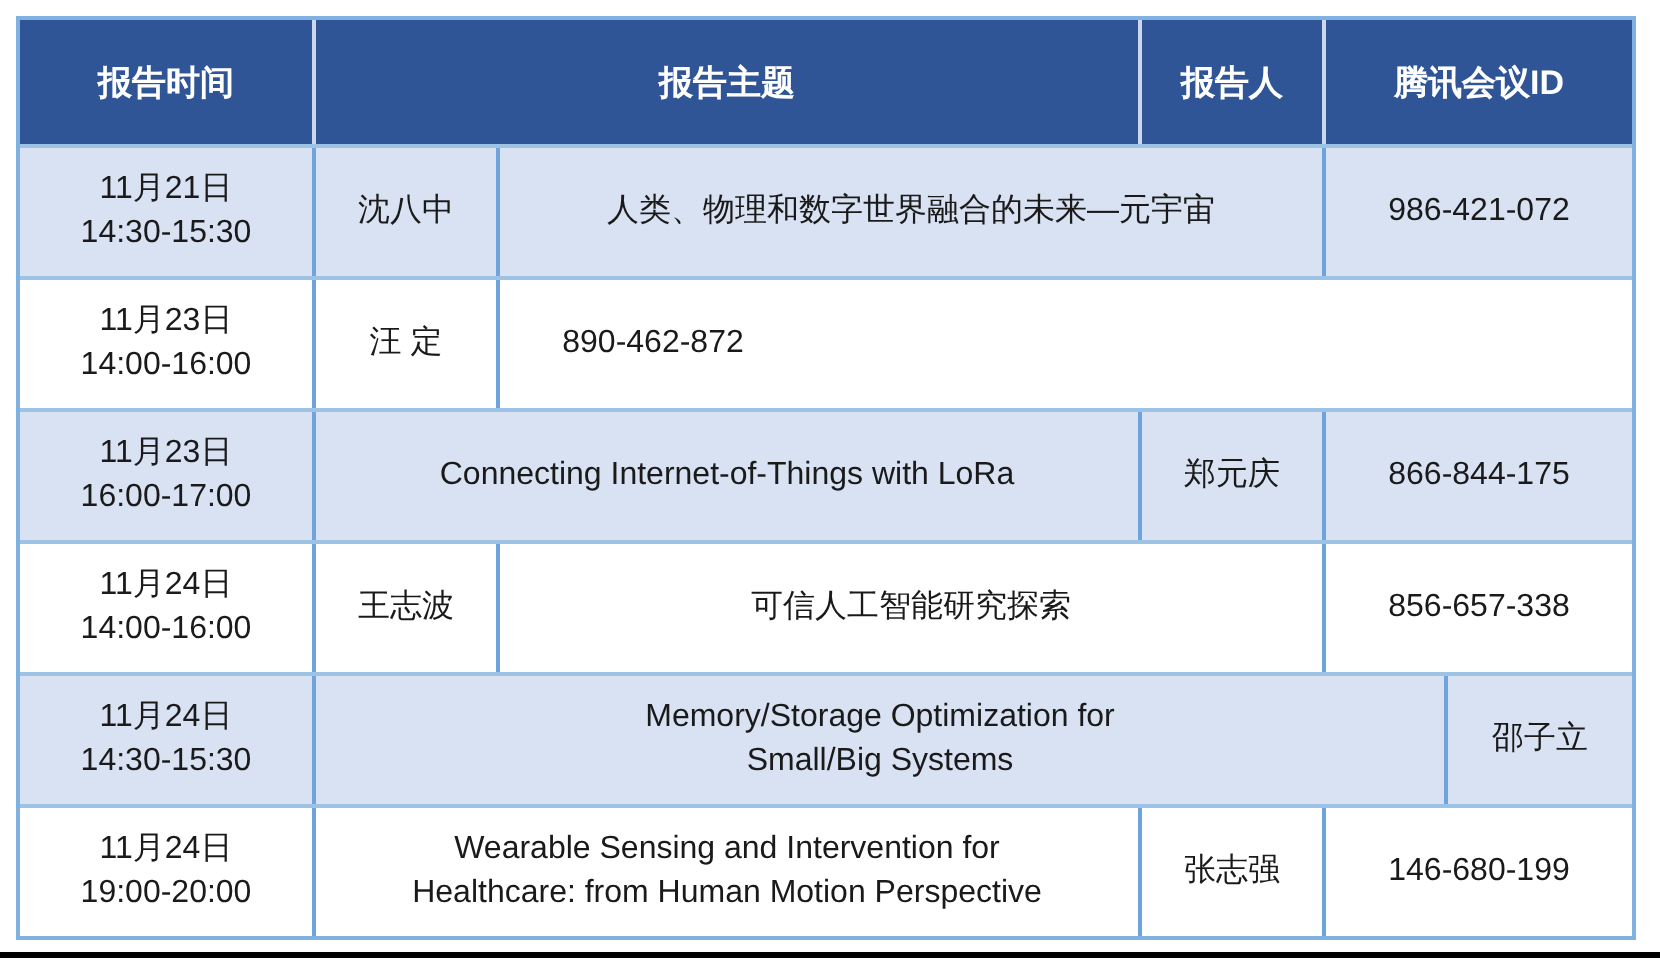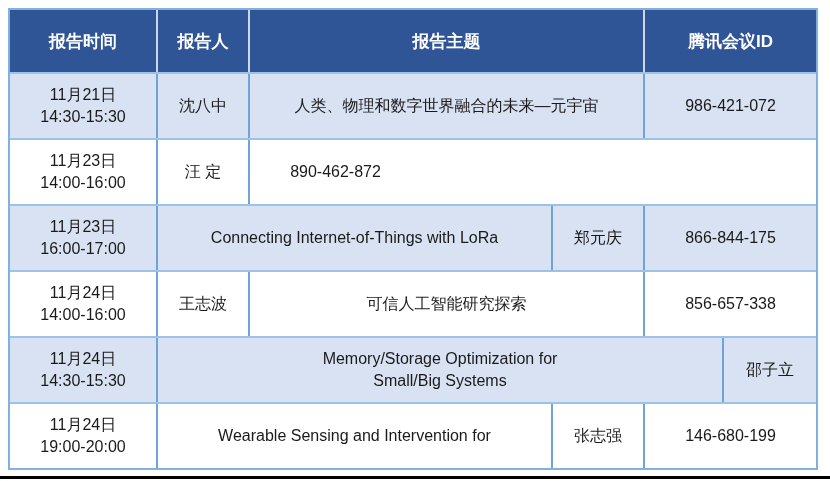--- a/index.html
+++ b/index.html
@@ -37,34 +37,34 @@
     display:flex;flex-direction:column;align-items:center;justify-content:center;
     font-size:16px;color:var(--body-text,#1A1A1A);
     border-right:2px solid var(--v-border,#6FA3DB);
     box-sizing:border-box;text-align:center;line-height:1.4;
     padding:0 4px;
   }
   .cell:last-child{border-right:none;}
   .c1{width:148px;flex:none;}
   .c2{flex:1;}
   .c3{width:92px;flex:none;}
-  .c4{width:171px;flex:none;}
+  .c4{width:153px;flex:none;}
   .rule{
     position:absolute;left:0;top:476px;width:830px;height:3px;
     background:var(--bottom-rule,#000000);
   }
 </style>
 </head>
 <body>
 
 <div class="tbl">
   <div class="hrow">
     <div class="hcell c1">报告时间</div>
+    <div class="hcell c2">报告主题</div>
     <div class="hcell c3">报告人</div>
-    <div class="hcell c2">报告主题</div>
     <div class="hcell c4">腾讯会议ID</div>
   </div>
 
   <div class="brow alt">
     <div class="cell c1">
       <div>11月21日</div>
       <div>14:30-15:30</div>
     </div>
     <div class="cell c3">沈八中</div>
     <div class="cell c2">
@@ -121,19 +121,20 @@
     <div class="cell c3">邵子立</div>
   </div>
 
   <div class="brow">
     <div class="cell c1">
       <div>11月24日</div>
       <div>19:00-20:00</div>
     </div>
     <div class="cell c2">
       <div>Wearable Sensing and Intervention for</div>
+      <div>Healthcare: from Human Motion Perspective</div>
     </div>
     <div class="cell c3">张志强</div>
     <div class="cell c4">146-680-199</div>
   </div>
 </div>
 
 <div class="rule"></div>
 
 </body></html>

